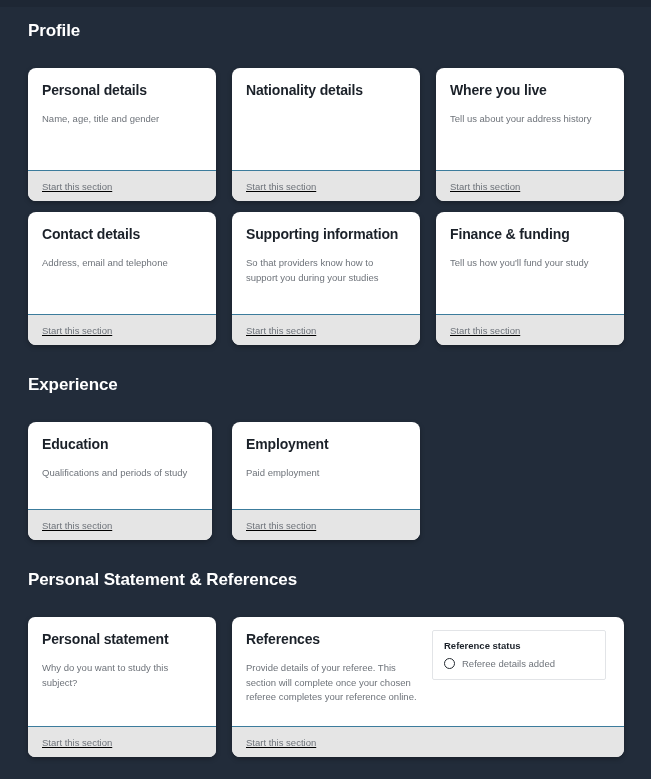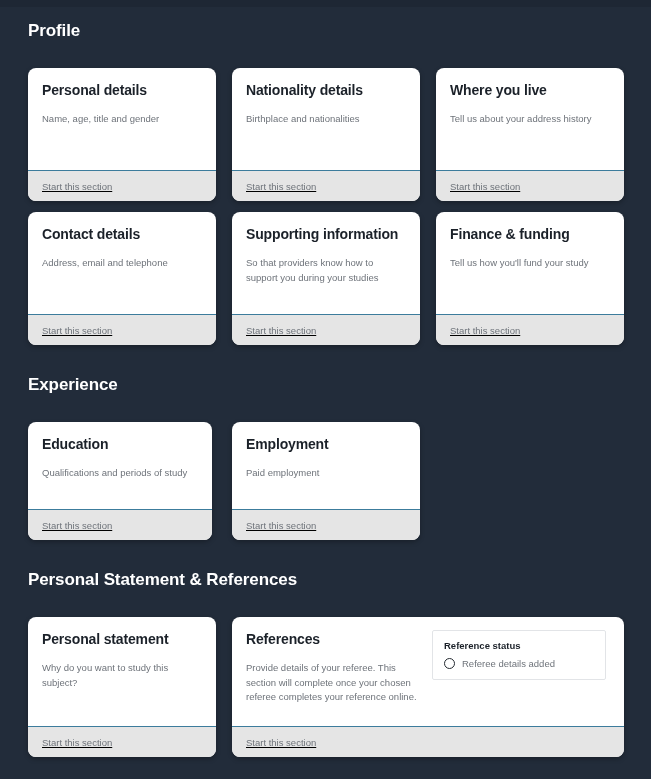--- a/index.html
+++ b/index.html
@@ -148,21 +148,20 @@
     </div>
     <div class="card-divider"></div>
     <div class="card-footer">
       <span class="card-footer-link">Start this section</span>
     </div>
   </div>
 
   <div class="card" style="left:232px; top:68px; width:188px; height:133px;">
     <div class="card-body">
       <div class="card-title">Nationality details</div>
-      <div class="card-desc">Birthplace and nationalities</div>
     </div>
     <div class="card-divider"></div>
     <div class="card-footer">
       <span class="card-footer-link">Start this section</span>
     </div>
   </div>
 
   <div class="card" style="left:436px; top:68px; width:188px; height:133px;">
     <div class="card-body">
       <div class="card-title">Where you live</div>
@@ -226,21 +225,21 @@
       <div class="card-desc">Paid employment</div>
     </div>
     <div class="card-divider"></div>
     <div class="card-footer">
       <span class="card-footer-link">Start this section</span>
     </div>
   </div>
 
   <div class="section-heading" style="position:absolute; left:28px; top:570px;">Personal Statement &amp; References</div>
 
-  <div class="card" style="left:28px; top:617px; width:188px; height:140px;">
+  <div class="card" style="left:28px; top:617px; width:188px; height:140px;border-radius:7px;">
     <div class="card-body">
       <div class="card-title">Personal statement</div>
       <div class="card-desc">Why do you want to study this subject?</div>
     </div>
     <div class="card-divider"></div>
     <div class="card-footer">
       <span class="card-footer-link">Start this section</span>
     </div>
   </div>
 

